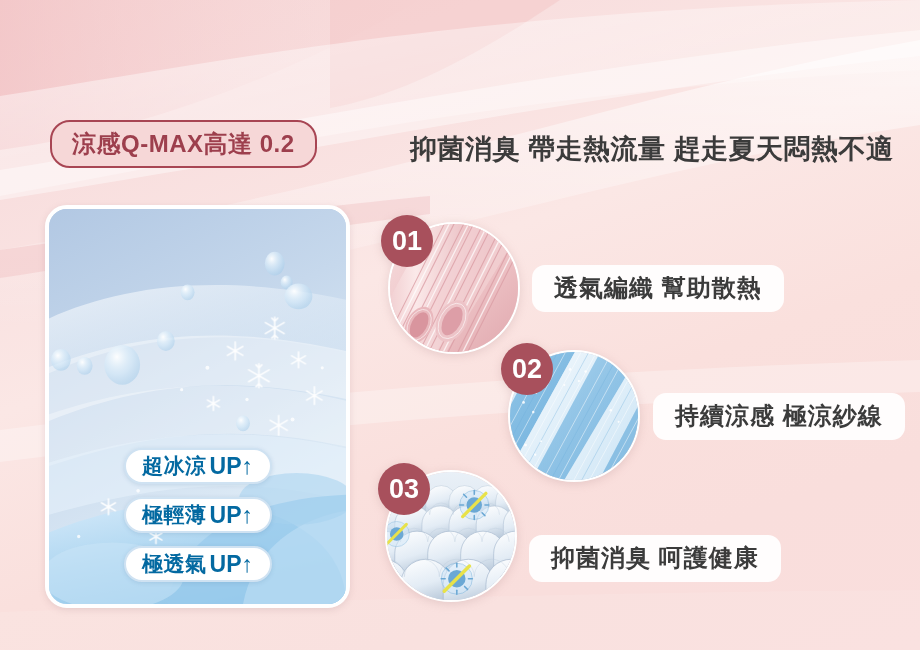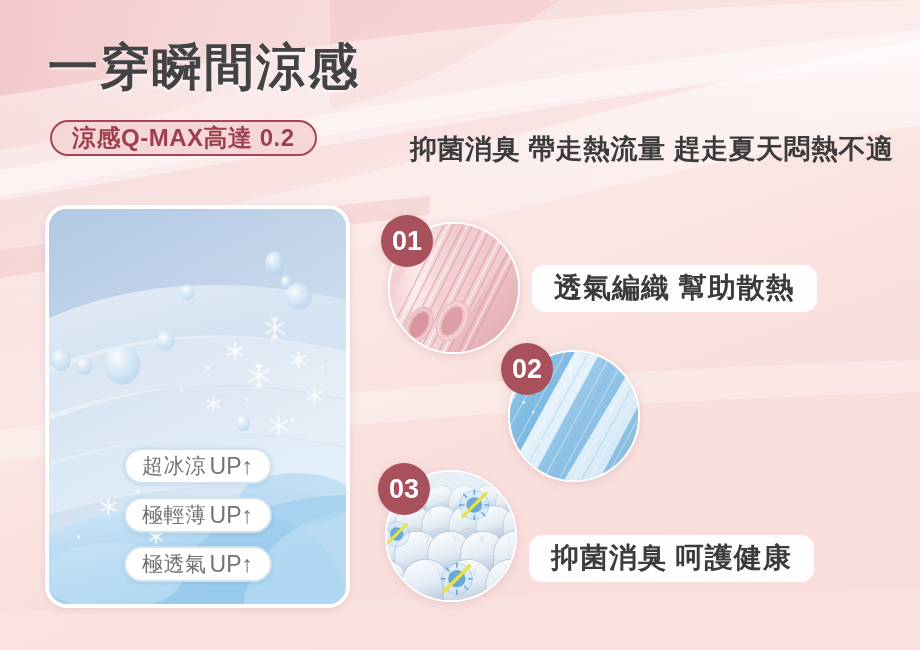--- a/index.html
+++ b/index.html
@@ -40,21 +40,21 @@
     color: #434343;
     text-shadow: 0 2px 3px rgba(255,255,255,0.75);
     white-space: nowrap;
   }
 
   
   .qmax-badge {
     position: absolute;
     left: 50px;
     top: 120px;
-    height: 36px;
+    height: 48px;
     box-sizing: border-box;
     display: flex;
     align-items: center;
     padding: 0 20px;
     border: 2.5px solid #a84553;
     border-radius: 20px;
     background: #f6d7d7;
     color: #9d3f4d;
     font-size: 24px;
     font-weight: bold;
@@ -120,23 +120,23 @@
     min-width: 148px;
     height: 36px;
     box-sizing: border-box;
     display: flex;
     align-items: center;
     justify-content: center;
     padding: 0 16px;
     background: #ffffff;
     border: 2px solid #cfe2f2;
     border-radius: 18px;
-    color: #737373;
+    color: #0369a1;
     font-size: 21px;
-    font-weight: normal;
+    font-weight: bold;
     letter-spacing: 0.5px;
     white-space: nowrap;
     box-shadow: 0 1px 4px rgba(90,130,175,0.22);
   }
   .up-badge .up-word { font-size: 23px; letter-spacing: 0px; margin-left: 3px; }
 
   
   .feature {
     position: absolute;
     display: flex;
@@ -182,21 +182,21 @@
 
   .feature-pill {
     height: 47px;
     box-sizing: border-box;
     display: flex;
     align-items: center;
     padding: 0 22px;
     background: #fffdfd;
     border-radius: 13px;
     color: #3b3b3b;
-    font-size: 28px;
+    font-size: 24px;
     font-weight: bold;
     letter-spacing: 1px;
     white-space: nowrap;
   }
 
   #feature-1 { left: 388px; top: 222px; }
   #feature-1 .feature-pill { margin-left: 2px; }
   #feature-2 { left: 508px; top: 350px; align-items: center; }
   #feature-2 .feature-pill { margin-left: 3px; }
   #feature-3 { left: 385px; top: 470px; }
@@ -225,21 +225,20 @@
     <path d="M0,0 L420,0 C300,70 150,130 0,150 Z" fill="url(#wvB)"></path>
     <path d="M330,0 L560,0 C470,60 400,95 330,108 Z" fill="#f3c6c6" opacity="0.5"></path>
     <path d="M0,96 C230,60 470,10 920,0 L920,70 C520,90 250,150 0,196 Z" fill="url(#wvA)"></path>
     <path d="M920,40 C640,90 420,175 0,250 L0,330 C420,240 680,160 920,125 Z" fill="url(#wvC)"></path>
     <path d="M0,170 C280,125 600,60 920,30 L920,56 C610,90 290,155 0,200 Z" fill="#ffffff" opacity="0.42"></path>
     <path d="M0,430 C240,400 520,372 920,360 L920,392 C530,404 250,432 0,462 Z" fill="#ffffff" opacity="0.3"></path>
     <path d="M0,250 C180,225 330,205 430,196 L430,214 C320,228 170,252 0,278 Z" fill="#eeb7ba" opacity="0.35"></path>
     <path d="M0,612 C300,600 620,592 920,590 L920,650 L0,650 Z" fill="#ffffff" opacity="0.1"></path>
   </svg>
 
-  <div class="headline">一穿瞬間涼感</div>
 
   <div class="qmax-badge">
     <span>涼感Q-MAX高達 0.2</span>
   </div>
 
   <div class="qmax-lines">
     <div class="qmax-line2">抑菌消臭 帶走熱流量 趕走夏天悶熱不適</div>
   </div>
 
   <div class="hero-panel">
@@ -467,20 +466,21 @@
               <circle cx="26" cy="106" r="1.2"></circle>
             <circle cx="8" cy="112" r="1.3"></circle>
               <circle cx="32" cy="92" r="1.1"></circle>
             <circle cx="104" cy="60" r="1.3"></circle>
               <circle cx="112" cy="72" r="1.1"></circle>
           </g>
         </svg>
       </div>
       <div class="feature-num">02</div>
     </div>
+    <div class="feature-pill">持續涼感 極涼紗線</div>
   </div>
 
   <div class="feature" id="feature-3">
     <div class="feature-circle">
       <div class="circle-clip">
         <svg class="circle-art" viewBox="0 0 132 132">
           <defs>
             <linearGradient id="wvBase" x1="0" y1="0" x2="0" y2="1">
               <stop offset="0%" stop-color="#e9f0f7"></stop>
               <stop offset="100%" stop-color="#ccd9e6"></stop>

